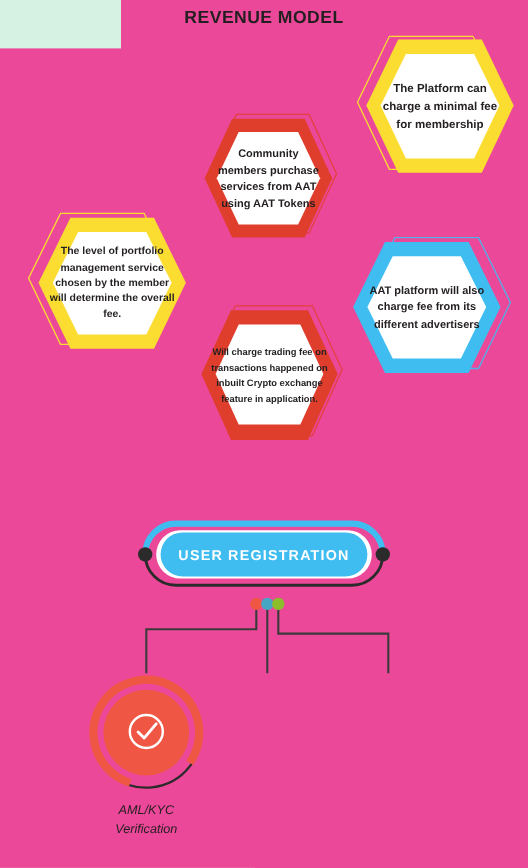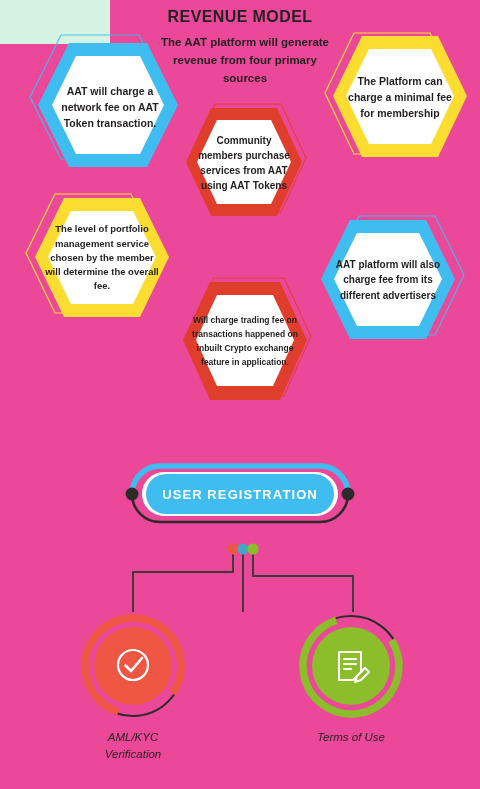--- a/index.html
+++ b/index.html
@@ -73,21 +73,21 @@
     justify-content: center;
     text-align: center;
     font-weight: bold;
     color: #231f20;
     box-sizing: border-box;
     z-index: 4;
   }
   .hex-label span { display: block; width: 78%; }
 
   
-  .reg-wrap { position: absolute; left: 118px; top: 456px; width: 244px; height: 76px; }
+  .reg-wrap { position: absolute; left: 118px; top: 466px; width: 244px; height: 76px; }
   .reg-label {
     position: absolute;
     left: 0; top: 0; right: 0; bottom: 0;
     display: flex; align-items: center; justify-content: center;
     font-size: 13px;
     font-weight: bold;
     letter-spacing: 1.1px;
     color: #ffffff;
     z-index: 6;
   }
@@ -106,34 +106,21 @@
   svg { display: block; overflow: visible; }
 </style>
 </head>
 <body>
 
 <div id="canvas">
 
   <div class="mint-block"></div>
 
   <div class="title">REVENUE MODEL</div>
-  <div class="subtitle">The AAT platform will generate revenue from four primary sources</div>
-
-  <div class="hex-group" style="left:28px; top:32px; width:148px; height:136px;">
-    <svg class="hex-outline" viewBox="0 0 148 136">
-      <polygon points="33,3 111,3 142,65 111,127 33,127 2,65" fill="none" stroke="#3fbdf1" stroke-width="1.2" opacity=".9"></polygon>
-    </svg>
-    <svg class="hex-shape" viewBox="0 0 148 136" style="left:8px; top:8px;">
-      <polygon points="33,3 111,3 142,65 111,127 33,127 2,65" fill="#3fbdf1"></polygon>
-      <polygon points="40,16 104,16 128,65 104,114 40,114 16,65" fill="#ffffff"></polygon>
-    </svg>
-    <div class="hex-label" style="left:8px; top:8px; font-size:10.5px; line-height:1.5;">
-      <span>AAT will charge a network fee on AAT Token transaction.</span>
-    </div>
-  </div>
+
 
   <div class="hex-group" style="left:330px; top:34px; width:140px; height:126px;">
     <svg class="hex-outline" viewBox="0 0 140 126" style="left:-8px; top:-3px;">
       <polygon points="32,2 108,2 137,62 108,123 32,123 3,62" fill="none" stroke="#fbdd32" stroke-width="1.2"></polygon>
     </svg>
     <svg class="hex-shape" viewBox="0 0 140 126">
       <polygon points="32,2 108,2 137,62 108,123 32,123 3,62" fill="#fbdd32"></polygon>
       <polygon points="39,15 101,15 124,62 101,110 39,110 16,62" fill="#ffffff"></polygon>
     </svg>
     <div class="hex-label" style="font-size:10.5px; line-height:1.55;">
@@ -229,29 +216,14 @@
         <g fill="none" stroke="#ffffff" stroke-width="2.2">
           <circle cx="52" cy="51" r="15"></circle>
           <path d="M44.5,51.5 L50,57 L61,44" stroke-width="2.6" stroke-linecap="round" stroke-linejoin="round"></path>
         </g>
       </svg>
     </div>
     <div class="circle-caption">AML/KYC Verification</div>
   </div>
 
 
-  <div class="circle-item" style="left:299px; top:614px;">
-    <div class="circle-art">
-      <svg viewBox="0 0 104 104" width="104" height="104">
-        <circle cx="52" cy="52" r="50" fill="none" stroke="#2b2b2b" stroke-width="2" stroke-dasharray="226 88" stroke-dashoffset="-12" transform="rotate(128 52 52)"></circle>
-        <circle cx="52" cy="52" r="48" fill="none" stroke="#8cbe2b" stroke-width="7.5" stroke-dasharray="238 64" stroke-dashoffset="-18" transform="rotate(-54 52 52)"></circle>
-        <circle cx="52" cy="52" r="39" fill="#8cbe2b"></circle>
-        <g fill="none" stroke="#ffffff" stroke-width="2" stroke-linecap="round" stroke-linejoin="round">
-          <path d="M40,38 L62,38 L62,58 L54,66 L40,66 Z"></path>
-          <path d="M45,45 L57,45 M45,50 L57,50 M45,55 L52,55"></path>
-          <path d="M58,62 L66,54 L70,58 L62,66 L56,68 Z" fill="#8cbe2b"></path>
-        </g>
-      </svg>
-    </div>
-    <div class="circle-caption">Terms of Use</div>
-  </div>
 
 </div>
 
 </body></html>

